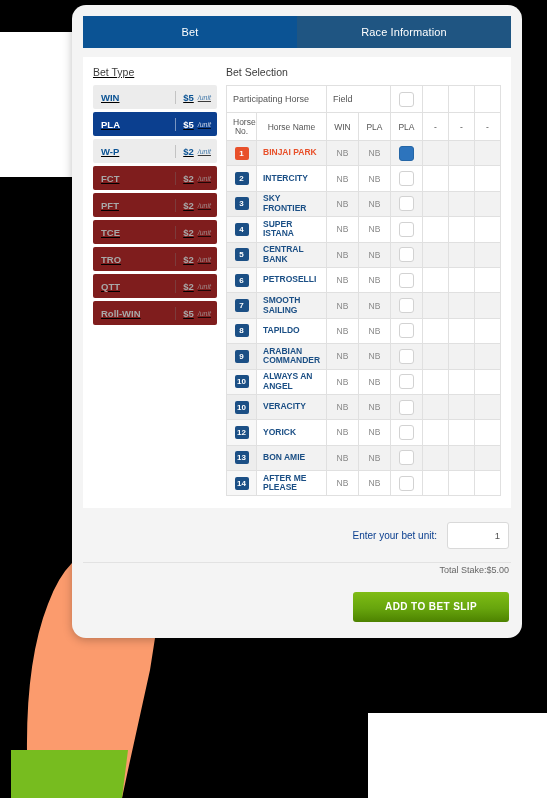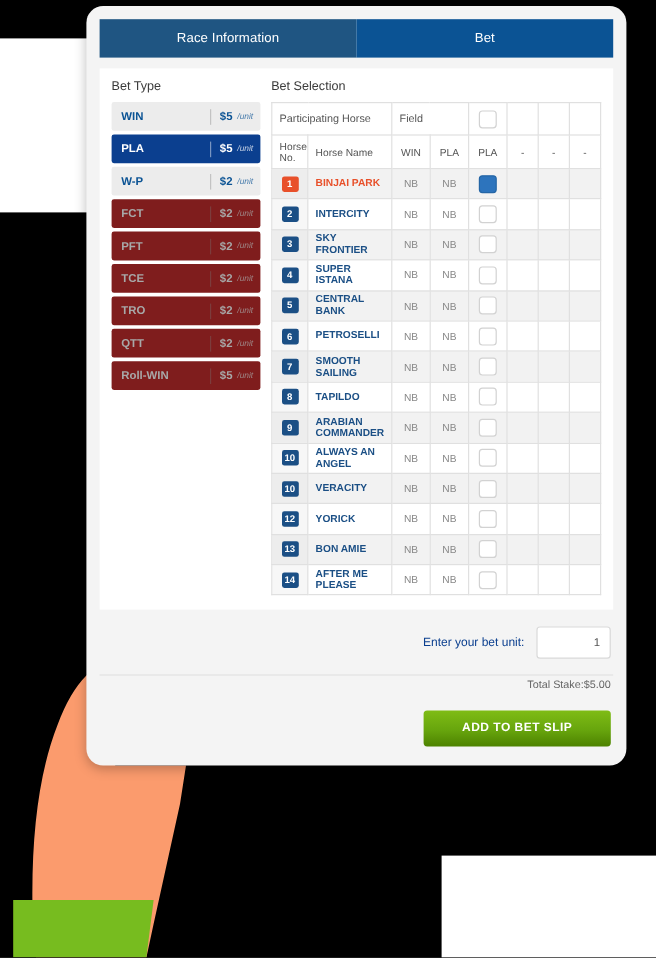--- a/index.html
+++ b/index.html
@@ -38,21 +38,21 @@
   .tab.active   { background: #0b5394; }
   .tab.inactive { background: #1f5582; }
 
   
   #panel { margin: 9px 11px 0 11px; background: #ffffff; padding: 9px 10px 12px 10px; min-height: 448px; }
   #panel-row { display: flex; gap: 9px; }
 
   .col-label { font-size: 10.5px; color: #3b3b3b; margin-bottom: 7px; }
 
   
-  #bettype-col { width: 124px; flex: 0 0 124px; }
+  #bettype-col { width: 124px; flex: 0 0 124px; text-decoration: underline; }
   .bt-item {
     display: flex; align-items: center;
     height: 24px; margin-bottom: 3px;
     border-radius: 2px; padding: 0 6px 0 8px;
     font-size: 9.5px; font-weight: bold;
   }
   .bt-item.enabled  { background: #ececec; color: #0b5394; }
   .bt-item.selected { background: #0b3f8f; color: #ffffff; }
   .bt-item.disabled { background: #7f1d1d; color: #a8a8a8; }
   .bt-code  { flex: 1; }
@@ -68,21 +68,21 @@
 
   .c-no    { width: 30px; }
   .c-name  { width: auto; }
   .c-win   { width: 32px; }
   .c-pla   { width: 32px; }
   .c-chk   { width: 32px; }
   .c-x     { width: 26px; }
 
   .hdr-top td { height: 27px; font-size: 9px; color: #555; padding: 0 6px; background: #fff; }
   .hdr-sub td { height: 28px; font-size: 8.5px; color: #555; padding: 0 6px; background: #fff; text-align: center; }
-  .hdr-sub td.left { text-align: left; }
+  .hdr-sub td.left { text-align: center; }
   .hdr-no { line-height: 1.05; }
 
   tr.row td { height: 25.4px; font-size: 8.5px; }
   tr.row.odd  td { background: #f2f2f2; }
   tr.row.even td { background: #ffffff; }
   tr.row td.no-cell { background: #ededed !important; text-align: center; padding: 0; }
   tr.row.even td.no-cell { background: #f7f7f7 !important; }
 
   .badge {
     display: inline-block; min-width: 14px; height: 13px; line-height: 13px;
@@ -136,25 +136,25 @@
   <div class="white-block" id="block-bottomright"></div>
 
   <svg id="hand" viewBox="0 0 210 278">
     <path d="M70 278 L30 278 L27 232 Q26 140 48 84 Q58 57 72 43 Q82 33 91 39 Q97 44 96 56 L96 118 L155 118 L150 150 L128 250 L122 278 Z" fill="#fb9b6d"></path>
     <path d="M11 230 L128 230 L122 278 L11 278 Z" fill="#77bc1f"></path>
   </svg>
 
   <div id="card">
 
     <div id="tabs">
+      <div class="tab active">
+        <span>Bet</span>
+      </div>
       <div class="tab inactive">
         <span>Race Information</span>
-      </div>
-      <div class="tab active">
-        <span>Bet</span>
       </div>
     </div>
 
     <div id="panel">
       <div id="panel-row">
 
         <div id="bettype-col">
           <div class="col-label">Bet Type</div>
           <div id="bettype-list">
               <div class="bt-item enabled">

